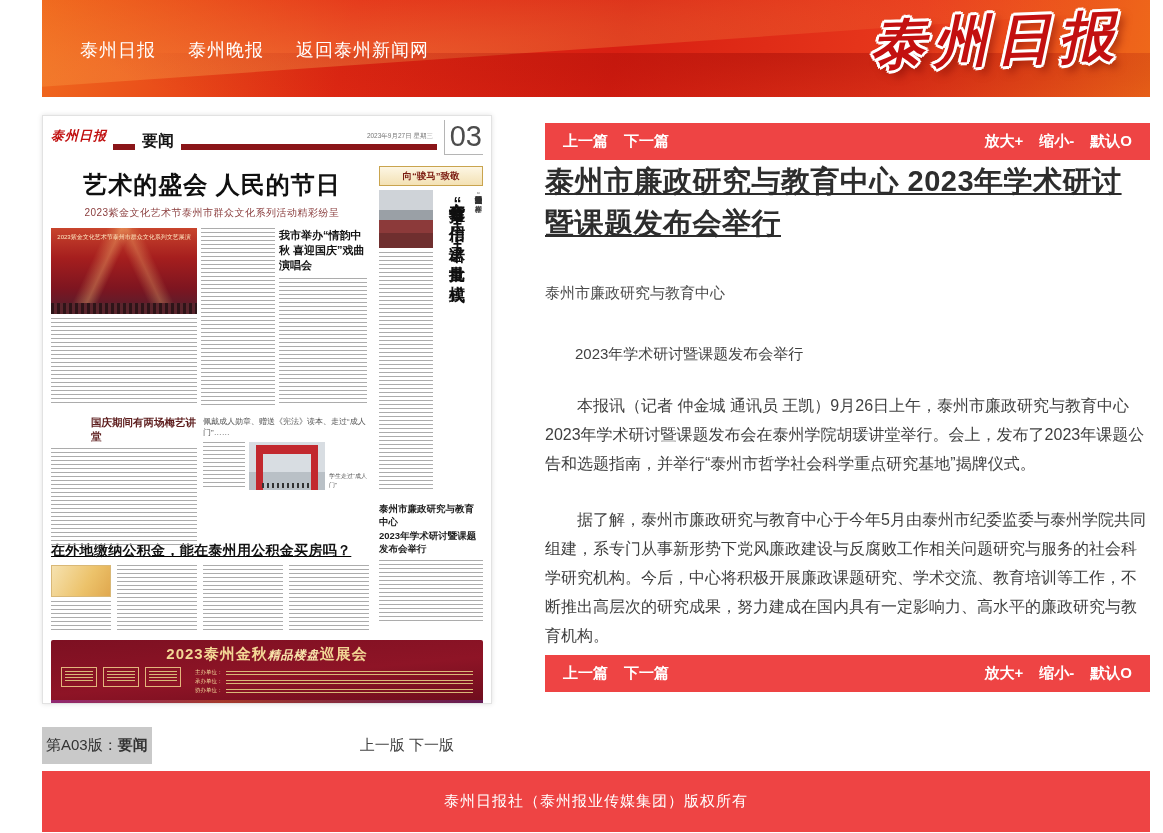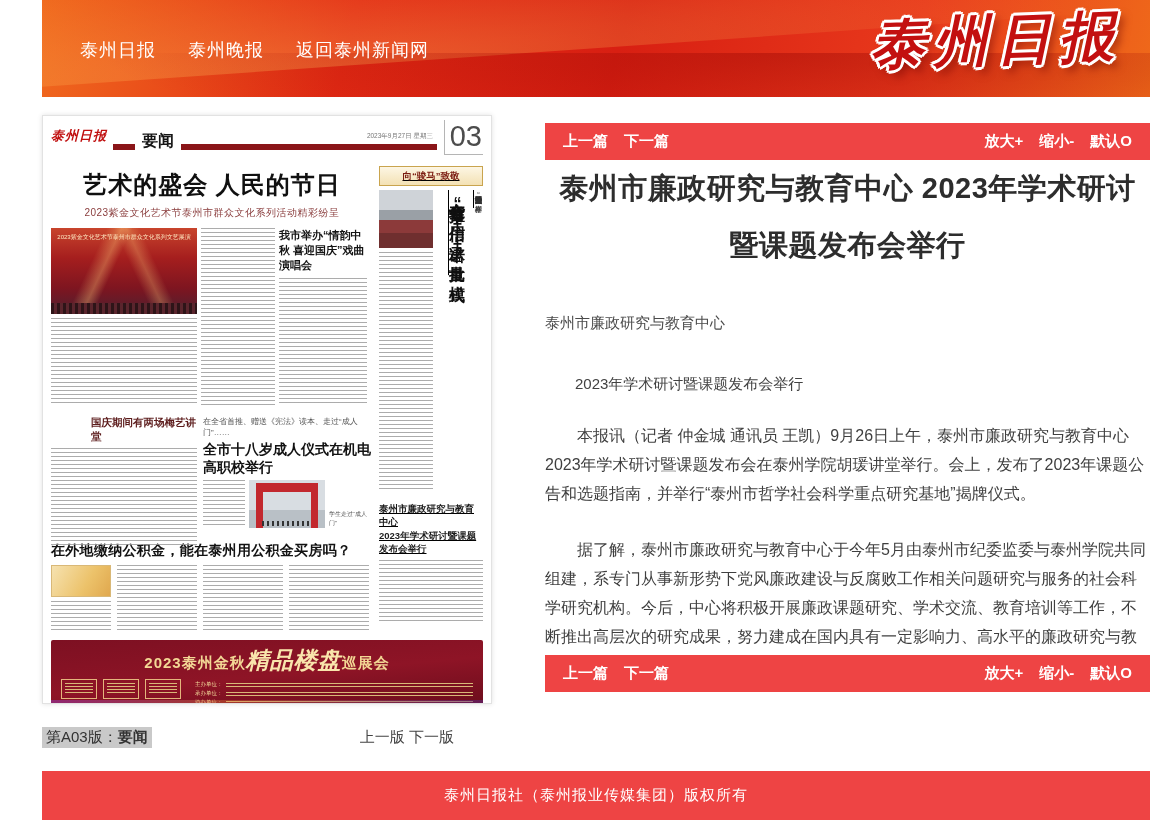--- a/index.html
+++ b/index.html
@@ -22,33 +22,33 @@
       -3px 0 0 #fff, 3px 0 0 #fff, 5px 6px 8px rgba(100,0,0,.55); }
 
   
   .toolbar { position:absolute; left:545px; width:605px; height:37px; background:#ee4444; color:#fff;
     display:flex; justify-content:space-between; align-items:center; padding:0 18px; font-size:15px; font-weight:600; }
   .toolbar .grp { display:flex; gap:16px; }
   .toolbar span { cursor:pointer; }
   .toolbar-top { top:123px; }
   .toolbar-bottom { top:655px; }
   .article { position:absolute; left:545px; top:160px; width:605px; color:#3f3f3f; }
-  .article h1 { font-size:29px; line-height:57px; font-weight:bold; color:#2d2d2d; text-align:center; letter-spacing:.5px; }
+  .article h1 { font-size:29px; line-height:42px; font-weight:bold; color:#2d2d2d; text-align:left; letter-spacing:.5px;text-decoration:underline; }
   .art-source { margin-top:40px; font-size:15px; color:#4a4a4a; }
   .art-sub { margin-top:42px; font-size:15px; text-indent:2em; color:#424242; }
   .article p { margin-top:27px; font-size:16px; line-height:29px; text-indent:2em; color:#3f3f3f; }
 
   
   .pagenav { position:absolute; left:42px; top:727px; width:450px; display:flex; justify-content:space-between;
     align-items:center; font-size:15px; color:#333; }
-  .pagenav .pn-left { background:#c9c9c9; padding:1px 4px; }
+  .pagenav .pn-left { background:#c9c9c9; padding:9px 4px; }
   .pagenav .pn-left b { font-weight:bold; cursor:pointer; }
   .pagenav .pn-right { padding-right:38px; color:#444;margin-left:34px; }
   .pagenav .pn-right span { cursor:pointer; }
-  .footer { position:absolute; left:42px; top:771px; width:1108px; height:49px; background:#ee4444; color:#fff;
+  .footer { position:absolute; left:42px; top:771px; width:1108px; height:61px; background:#ee4444; color:#fff;
     display:flex; align-items:center; justify-content:center; font-size:15px; letter-spacing:1px; }
 
   
   .newspaper { position:absolute; left:42px; top:115px; width:450px; height:589px; background:#fff;
     border:1px solid #e2e2e2; box-shadow:0 0 5px rgba(0,0,0,.12); padding:8px; overflow:hidden; cursor:pointer; }
   .tl { background-image:repeating-linear-gradient(#979797 0 1px, transparent 1px 4px); opacity:.8; }
   .np-masthead { position:relative; height:34px; }
   .np-logo { position:absolute; left:0; top:3px; font-size:13px; font-weight:bold; font-style:italic; color:#c01010;
     letter-spacing:1px; text-shadow:0 0 1px #fff; }
   .np-bar { position:absolute; left:62px; right:46px; top:20px; height:6px; background:#8a1518; }
@@ -80,43 +80,43 @@
   .r2-right { width:170px; }
   .np-kicker { font-size:8px; color:#555; }
   .np-adult-headline { font-size:14px; font-weight:bold; color:#121212; line-height:1.3; margin-top:2px; }
   .r2-photos { display:flex; gap:4px; margin-top:4px; }
   .photo-gate { width:76px; height:48px; position:relative; background:linear-gradient(#d8dde2 0 62%,#b9c0c6 62% 100%); }
   .photo-gate::before { content:""; position:absolute; left:7px; right:7px; top:3px; bottom:0;
     border-left:7px solid #c2282e; border-right:7px solid #c2282e; border-top:9px solid #c2282e; }
   .photo-gate::after { content:""; position:absolute; bottom:2px; left:13px; right:13px; height:5px;
     background:repeating-linear-gradient(90deg,#333 0 2px,transparent 2px 5px); }
   .gate-caption { font-size:6px; color:#555; width:38px; align-self:flex-end; }
-  .np-row3 { margin-top:8px; }
+  .np-row3 { margin-top:8px;text-decoration:underline; }
   .np-fund-headline { font-size:14px; font-weight:bold; color:#121212; letter-spacing:.3px; }
   .r3-cols { display:flex; gap:6px; margin-top:5px; height:68px; }
   .ad-thumb { width:60px; height:32px; background:linear-gradient(120deg,#f6e2b0,#ecc26a 60%,#e0a84e); border:1px solid #d9b877; }
   
-  .np-sidebar { width:104px;text-decoration:underline; }
+  .np-sidebar { width:104px; }
   .sb-banner { height:20px; border:1px solid #c9a44e; background:linear-gradient(#fdf6e4,#f3e1b4);
     color:#7c1d12; font-size:9.5px; font-weight:bold; display:flex; align-items:center; justify-content:center; }
   .sb-row { display:flex; gap:3px; margin-top:4px; height:306px; }
   .sb-photo-col { width:54px; display:flex; flex-direction:column; gap:4px; }
   .photo-truck { width:54px; height:58px; background:linear-gradient(#cfd3d8 0 34%,#9aa0a6 34% 52%,#8c3a3a 52% 74%,#6f2f2f 74% 100%); }
   .sb-vh { writing-mode:vertical-rl; text-orientation:upright; font-size:16px; font-weight:900; color:#101010;
     width:31px; height:304px; letter-spacing:1px; }
   .sb-vk { writing-mode:vertical-rl; text-orientation:upright; font-size:7.5px; color:#333; width:13px; height:296px; }
   .sb-mini { margin-top:6px; }
   .sb-mini-h { font-size:9.5px; font-weight:bold; color:#1b1b1b; line-height:1.4; }
   
   .np-ad { position:relative; margin-top:7px; height:84px; overflow:hidden; border-radius:2px; color:#f1d49b;
     background:linear-gradient(175deg,#7d1022 0%,#8e1426 45%,#5f0a18 100%); }
   .np-ad::after { content:""; position:absolute; left:0; right:0; bottom:0; height:24px;
     background:linear-gradient(90deg,rgba(150,60,190,.5),rgba(235,130,60,.35) 40%,rgba(90,40,140,.5)); }
   .ad-title { text-align:center; margin-top:5px; font-size:15px; font-weight:bold; letter-spacing:1px; color:#f3d795; }
-  .ad-em { font-size:23px; font-style:italic; font-family:"DejaVu Serif","Liberation Serif",serif; color:#f9e5ac; }
+  .ad-em { font-size:12px; font-style:italic; font-family:"DejaVu Serif","Liberation Serif",serif; color:#f9e5ac; }
   .ad-mid { display:flex; margin:3px 10px 0; align-items:flex-start; }
   .ad-box { width:36px; height:20px; border:1px solid rgba(243,210,140,.85); margin-right:6px; padding:3px; }
   .ad-box .tl-gold { height:100%; }
   .ad-orgs { flex:1; margin-left:8px; font-size:5.5px; color:#f0d598; }
   .ad-org { display:flex; align-items:center; gap:3px; margin-top:2px; }
   .ad-org .tl-gold { flex:1; height:4px; }
   .tl-gold { background-image:repeating-linear-gradient(#d9b877 0 1px, transparent 1px 3px); }
   .ad-bottom { position:absolute; left:10px; right:8px; bottom:5px; display:flex; align-items:center; gap:8px; z-index:2; }
   .ad-phone { font-size:11px; font-weight:bold; color:#f7dd9b; white-space:nowrap; }
   .ad-info { font-size:6px; color:#f5e2b8; flex:1; }
@@ -169,22 +169,21 @@
             <div class="tl" style="height:128px;margin-top:5px;"></div>
           </div>
         </div>
 
         <div class="np-row2">
           <div class="r2-left">
             <div class="np-small-headline">国庆期间有两场梅艺讲堂</div>
             <div class="tl" style="height:98px;margin-top:4px;"></div>
           </div>
           <div class="r2-right">
-            <div class="np-kicker">在全省首推、赠送《宪法》读本、走过“成人门”……</div>
-            <div class="np-adult-headline">全市十八岁成人仪式在机电高职校举行</div>
+            <div class="np-kicker">佩戴成人勋章、赠送《宪法》读本、走过“成人门”……</div>
             <div class="r2-photos">
               <div class="tl" style="width:42px;height:48px;"></div>
               <div class="photo-gate"></div>
               <div class="gate-caption">学生走过“成人门”</div>
             </div>
           </div>
         </div>
 
         <div class="np-row3">
           <div class="np-fund-headline">在外地缴纳公积金，能在泰州用公积金买房吗？</div>

